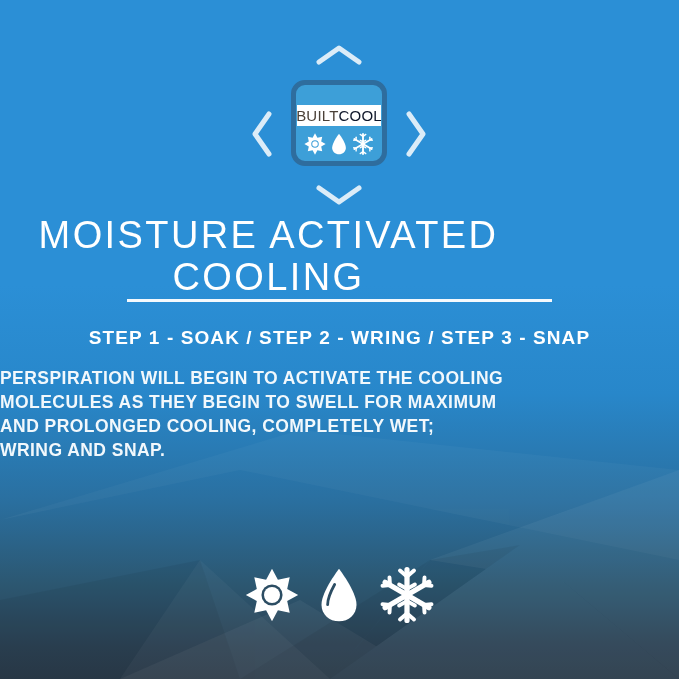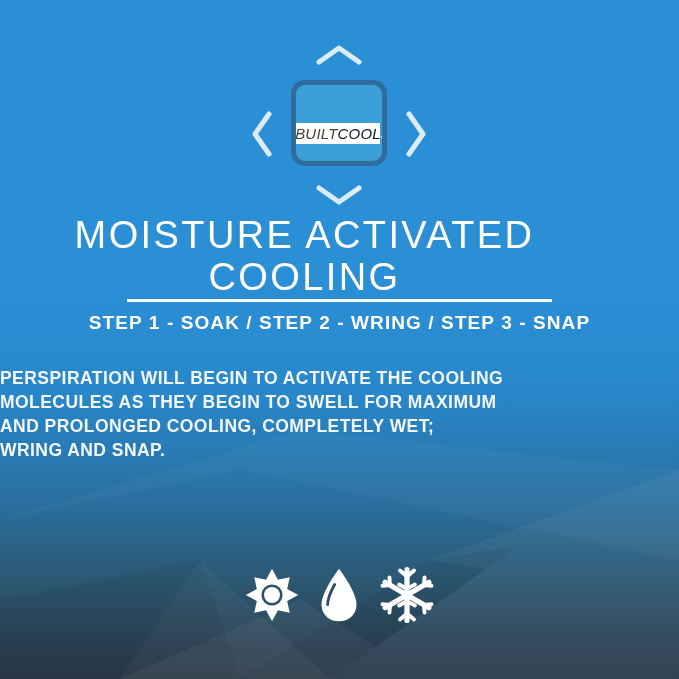--- a/index.html
+++ b/index.html
@@ -51,25 +51,24 @@
     position: absolute;
     left: 291px;
     top: 80px;
     width: 96px;
     height: 86px;
     box-sizing: border-box;
     border: 5px solid #2e6d9e;
     border-radius: 14px;
     background: #3d9fd8;
     display: flex;
-    flex-direction: row;
+    flex-direction: column;
     align-items: center;
     overflow: hidden;
     padding-top: 20px;
-    font-style: italic;
   }
   #wordmark {
     width: 84px;
     height: 21px;
     background: #ffffff;
     display: flex;
     align-items: center;
     justify-content: center;
     letter-spacing: .2px;
     font-size: 15px;
@@ -99,39 +98,38 @@
     left: 0;
     top: 214px;
     width: 537px;
     text-align: center;
     color: #ffffff;
     font-size: 38px;
     line-height: 42px;
     font-weight: 300;
     letter-spacing: 2.4px;
     white-space: pre-line;
-    padding-left: 36px;
   }
 
   
   #divider {
     position: absolute;
     left: 127px;
     top: 299px;
     width: 425px;
     height: 3px;
     background: #ffffff;
     opacity: .95;
   }
 
   
   #steps {
     position: absolute;
     left: 0;
-    top: 311px;
+    top: 326px;
     width: 679px;
     text-align: center;
     color: #ffffff;
     font-size: 19px;
     line-height: 24px;
     font-weight: 700;
     letter-spacing: 1.1px;
     font-family: "Liberation Sans Narrow", "Liberation Sans", sans-serif;
   }
 

